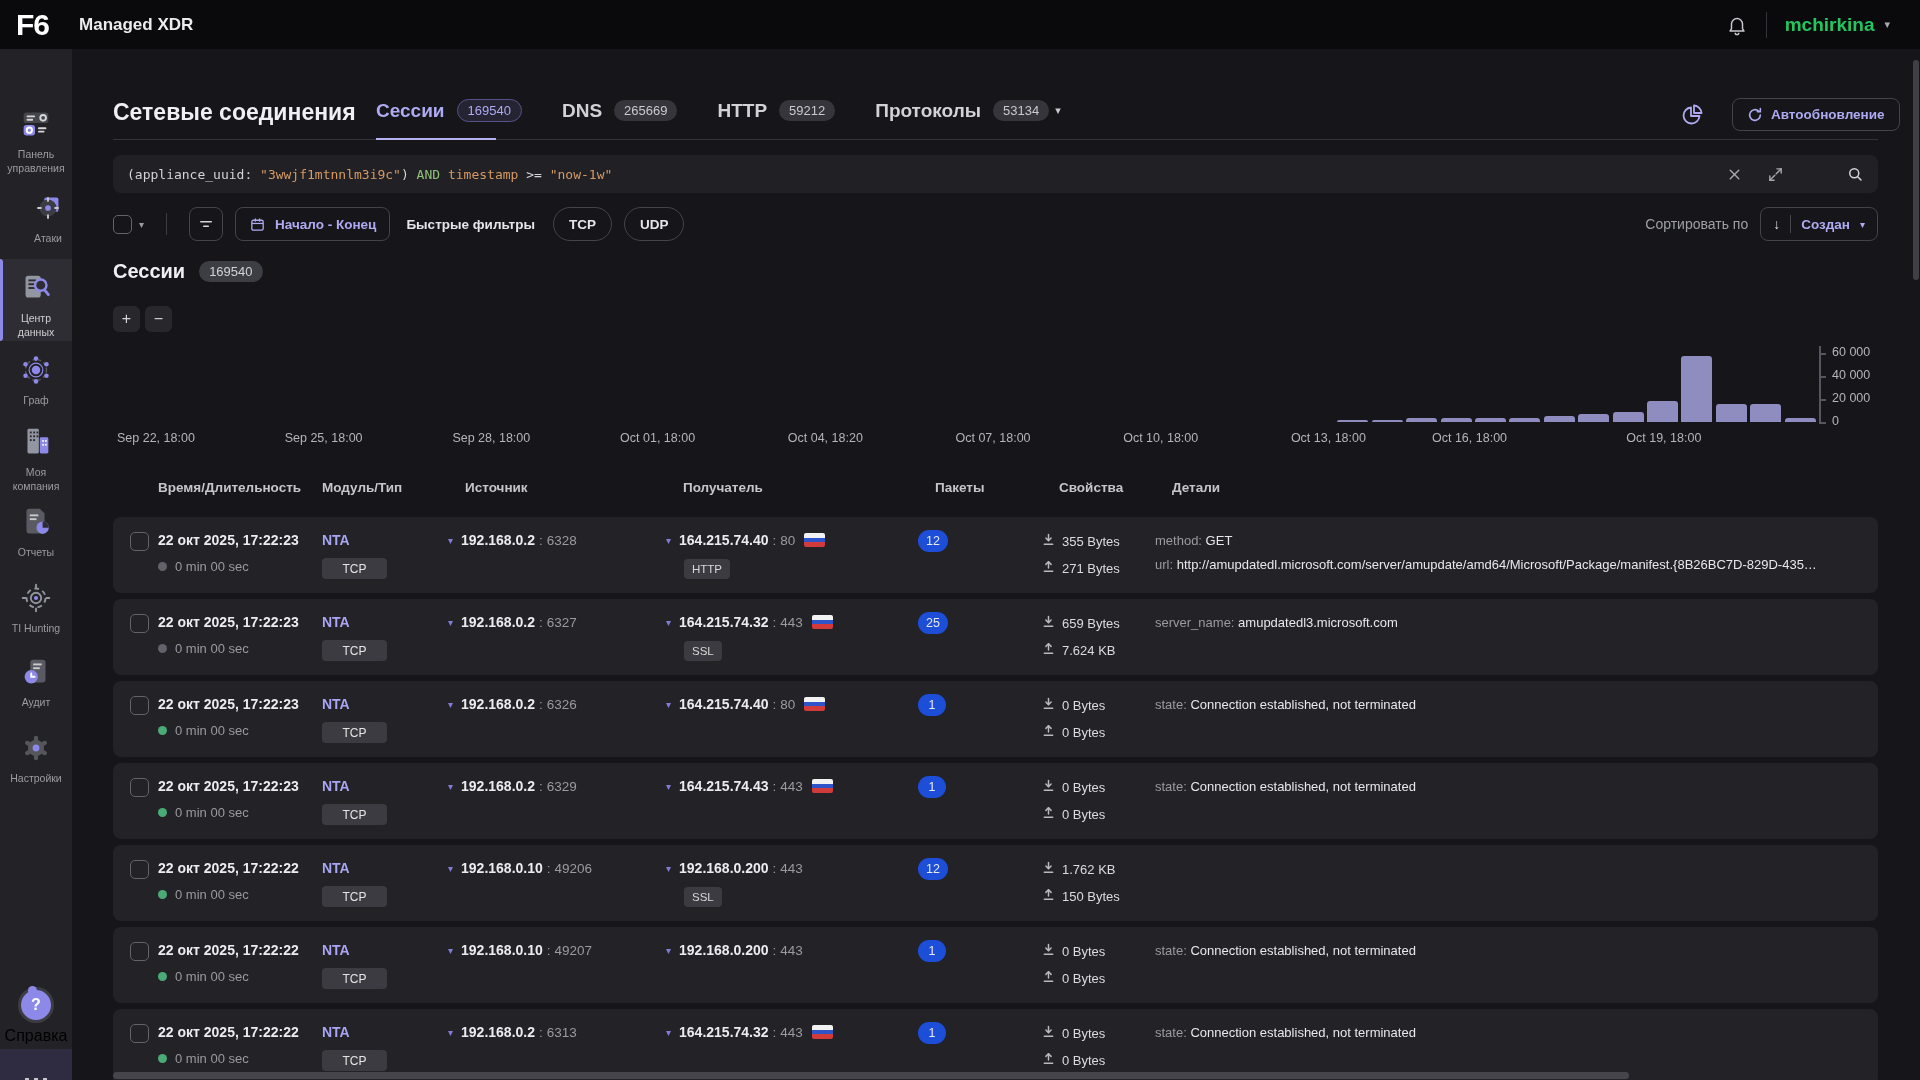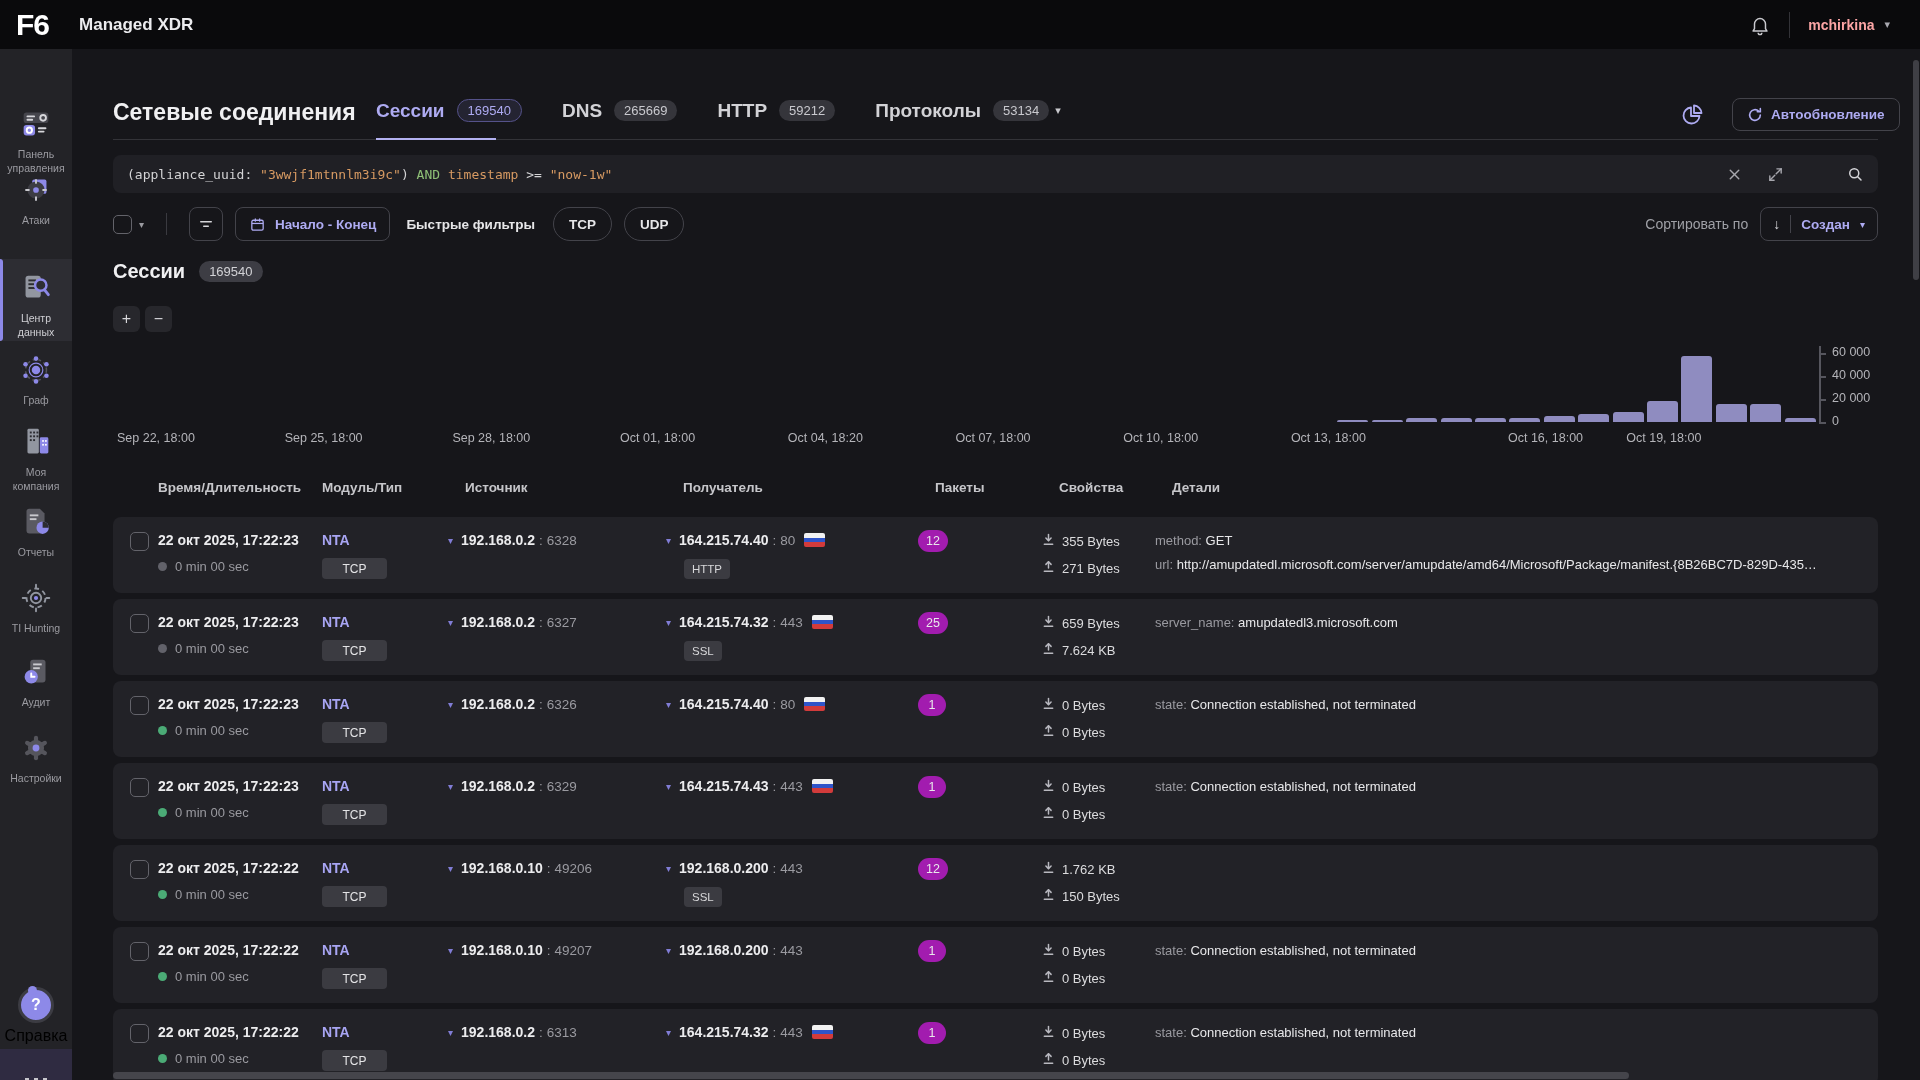--- a/index.html
+++ b/index.html
@@ -9,21 +9,21 @@
 
   
   .topbar { position:absolute; left:0; top:0; width:1920px; height:49px; background:#0a0a0c;
     display:flex; align-items:center; z-index:30; }
   .logo { color:#fff; font-size:30px; font-weight:800; letter-spacing:-1px; margin-left:16px; }
   .product { color:#ececef; font-size:17px; font-weight:700; margin-left:30px; }
   .topbar-right { margin-left:auto; display:flex; align-items:center; margin-right:30px; gap:18px; }
   .bell { display:flex; align-items:center; cursor:pointer; }
   .tb-divider { width:1px; height:26px; background:#333338; }
   .user { display:flex; align-items:center; gap:10px; cursor:pointer; }
-  .user .uname { color:#fca5a5; font-size:14px; font-weight:600; }
+  .user .uname { color:#22c55e; font-size:19px; font-weight:600; }
   .user .caret { color:#a9a9b0; font-size:11px; }
 
   
   .sidebar { position:absolute; left:0; top:49px; width:72px; height:1031px; background:#232327; z-index:20; }
   .side-item { position:absolute; left:0; width:72px; text-align:center; cursor:pointer; }
   .side-item .side-icon { display:inline-block; }
   .side-item .side-label { color:#9b9ba1; font-size:10.5px; line-height:1.35; padding:0 3px; }
   .side-item.active { background:#2d2d33; padding-top:10px; }
   .side-item.active::before { content:""; position:absolute; left:0; top:0; bottom:0; width:3px;
     background:#8d89e8; border-radius:0 3px 3px 0; }
@@ -124,21 +124,21 @@
   .ipline { display:flex; align-items:center; white-space:nowrap; }
   .ip-caret { color:#817dd6; font-size:10px; margin-right:8px; cursor:pointer; }
   .ip { color:#ececee; font-size:14px; font-weight:600; }
   .ip-sep { color:#9a9aa0; font-size:13.5px; margin:0 4px; }
   .port { color:#9a9aa0; font-size:13.5px; }
   .flag { width:21px; height:14px; margin-left:9px; border-radius:2px; overflow:hidden;
     display:flex; flex-direction:column; }
   .flag i { flex:1; display:block; }
   .proto-chip { display:inline-flex; height:20px; margin:11px 0 0 18px; padding:0 8px; background:#3b3b41;
     border-radius:4px; color:#d8d8da; font-size:11.5px; align-items:center; }
-  .pkt-badge { display:inline-flex; min-width:28px; height:22px; padding:0 8px; background:#a21caf;
+  .pkt-badge { display:inline-flex; min-width:28px; height:22px; padding:0 8px; background:#1d4ed8;
     border-radius:11px; color:#e8e8ea; font-size:12.5px; align-items:center; justify-content:center; }
   .prop-line { display:flex; align-items:center; gap:7px; white-space:nowrap; }
   .prop-line + .prop-line { margin-top:9px; }
   .prop-text { color:#dcdcde; font-size:13px; }
   .det-line { white-space:nowrap; overflow:hidden; text-overflow:ellipsis; font-size:13px; }
   .det-line + .det-line { margin-top:9px; }
   .det-label { color:#9a9aa0; }
   .det-value { color:#e8e8ea; }
 
   
@@ -176,21 +176,21 @@
         <div class="side-item" style="top: 56px;"><span class="side-icon"><svg width="38" height="38" viewBox="0 0 40 40">
               <rect x="7" y="8" width="26" height="11" rx="3" fill="#45454c"></rect>
               <rect x="10" y="11" width="9" height="2" rx="1" fill="#d6d6da"></rect>
               <rect x="10" y="14.5" width="7" height="2" rx="1" fill="#d6d6da"></rect>
               <circle cx="27.5" cy="13.5" r="3" fill="none" stroke="#d6d6da" stroke-width="2"></circle>
               <rect x="7" y="21" width="12" height="11" rx="3" fill="#8d89e8"></rect>
               <circle cx="13" cy="26.5" r="2.8" fill="none" stroke="#fff" stroke-width="2"></circle>
               <rect x="22" y="23.5" width="9" height="2" rx="1" fill="#d6d6da"></rect>
               <rect x="22" y="27" width="7" height="2" rx="1" fill="#d6d6da"></rect>
             </svg></span><div class="side-label">Панель управления</div></div>
-        <div class="side-item" style="top: 122px;"><span class="side-icon"><svg width="38" height="38" viewBox="0 0 40 40">
+        <div class="side-item" style="top: 140px; margin-left: 12px;"><span class="side-icon"><svg width="38" height="38" viewBox="0 0 40 40">
               <rect x="16" y="9" width="15" height="15" rx="2" fill="#8d89e8"></rect>
               <circle cx="20" cy="20" r="9" fill="#3c3c43"></circle>
               <circle cx="20" cy="20" r="3" fill="#8d89e8"></circle>
               <g stroke="#c9c9ce" stroke-width="2" stroke-linecap="round">
                 <line x1="20" y1="9.5" x2="20" y2="12.5"></line>
                 <line x1="20" y1="27.5" x2="20" y2="30.5"></line>
                 <line x1="9.5" y1="20" x2="12.5" y2="20"></line>
                 <line x1="27.5" y1="20" x2="30.5" y2="20"></line>
               </g>
             </svg></span><div class="side-label">Атаки</div></div>
@@ -428,21 +428,21 @@
     </div>
   <div class="xticks" id="xticks">
       <span class="xtick-label" style="left: 4px;">Sep 22, 18:00</span>
       <span class="xtick-label" style="left: 171.7px;">Sep 25, 18:00</span>
       <span class="xtick-label" style="left: 339.4px;">Sep 28, 18:00</span>
       <span class="xtick-label" style="left: 507.1px;">Oct 01, 18:00</span>
       <span class="xtick-label" style="left: 674.8px;">Oct 04, 18:20</span>
       <span class="xtick-label" style="left: 842.5px;">Oct 07, 18:00</span>
       <span class="xtick-label" style="left: 1010.2px;">Oct 10, 18:00</span>
       <span class="xtick-label" style="left: 1177.9px;">Oct 13, 18:00</span>
-      <span class="xtick-label" style="left: 1395px;">Oct 16, 18:00</span>
+      <span class="xtick-label" style="left: 1319px;">Oct 16, 18:00</span>
       <span class="xtick-label" style="left: 1513.3px;">Oct 19, 18:00</span>
     </div>
 
   <div class="thead" id="thead">
       <div style="width: 45px;"></div>
       <div class="th" style="width: 164px;">Время/Длительность</div>
       <div class="th" style="width: 143px;">Модуль/Тип</div>
       <div class="th" style="width: 218px;">Источник</div>
       <div class="th" style="width: 252px;">Получатель</div>
       <div class="th" style="width: 124px;">Пакеты</div>

